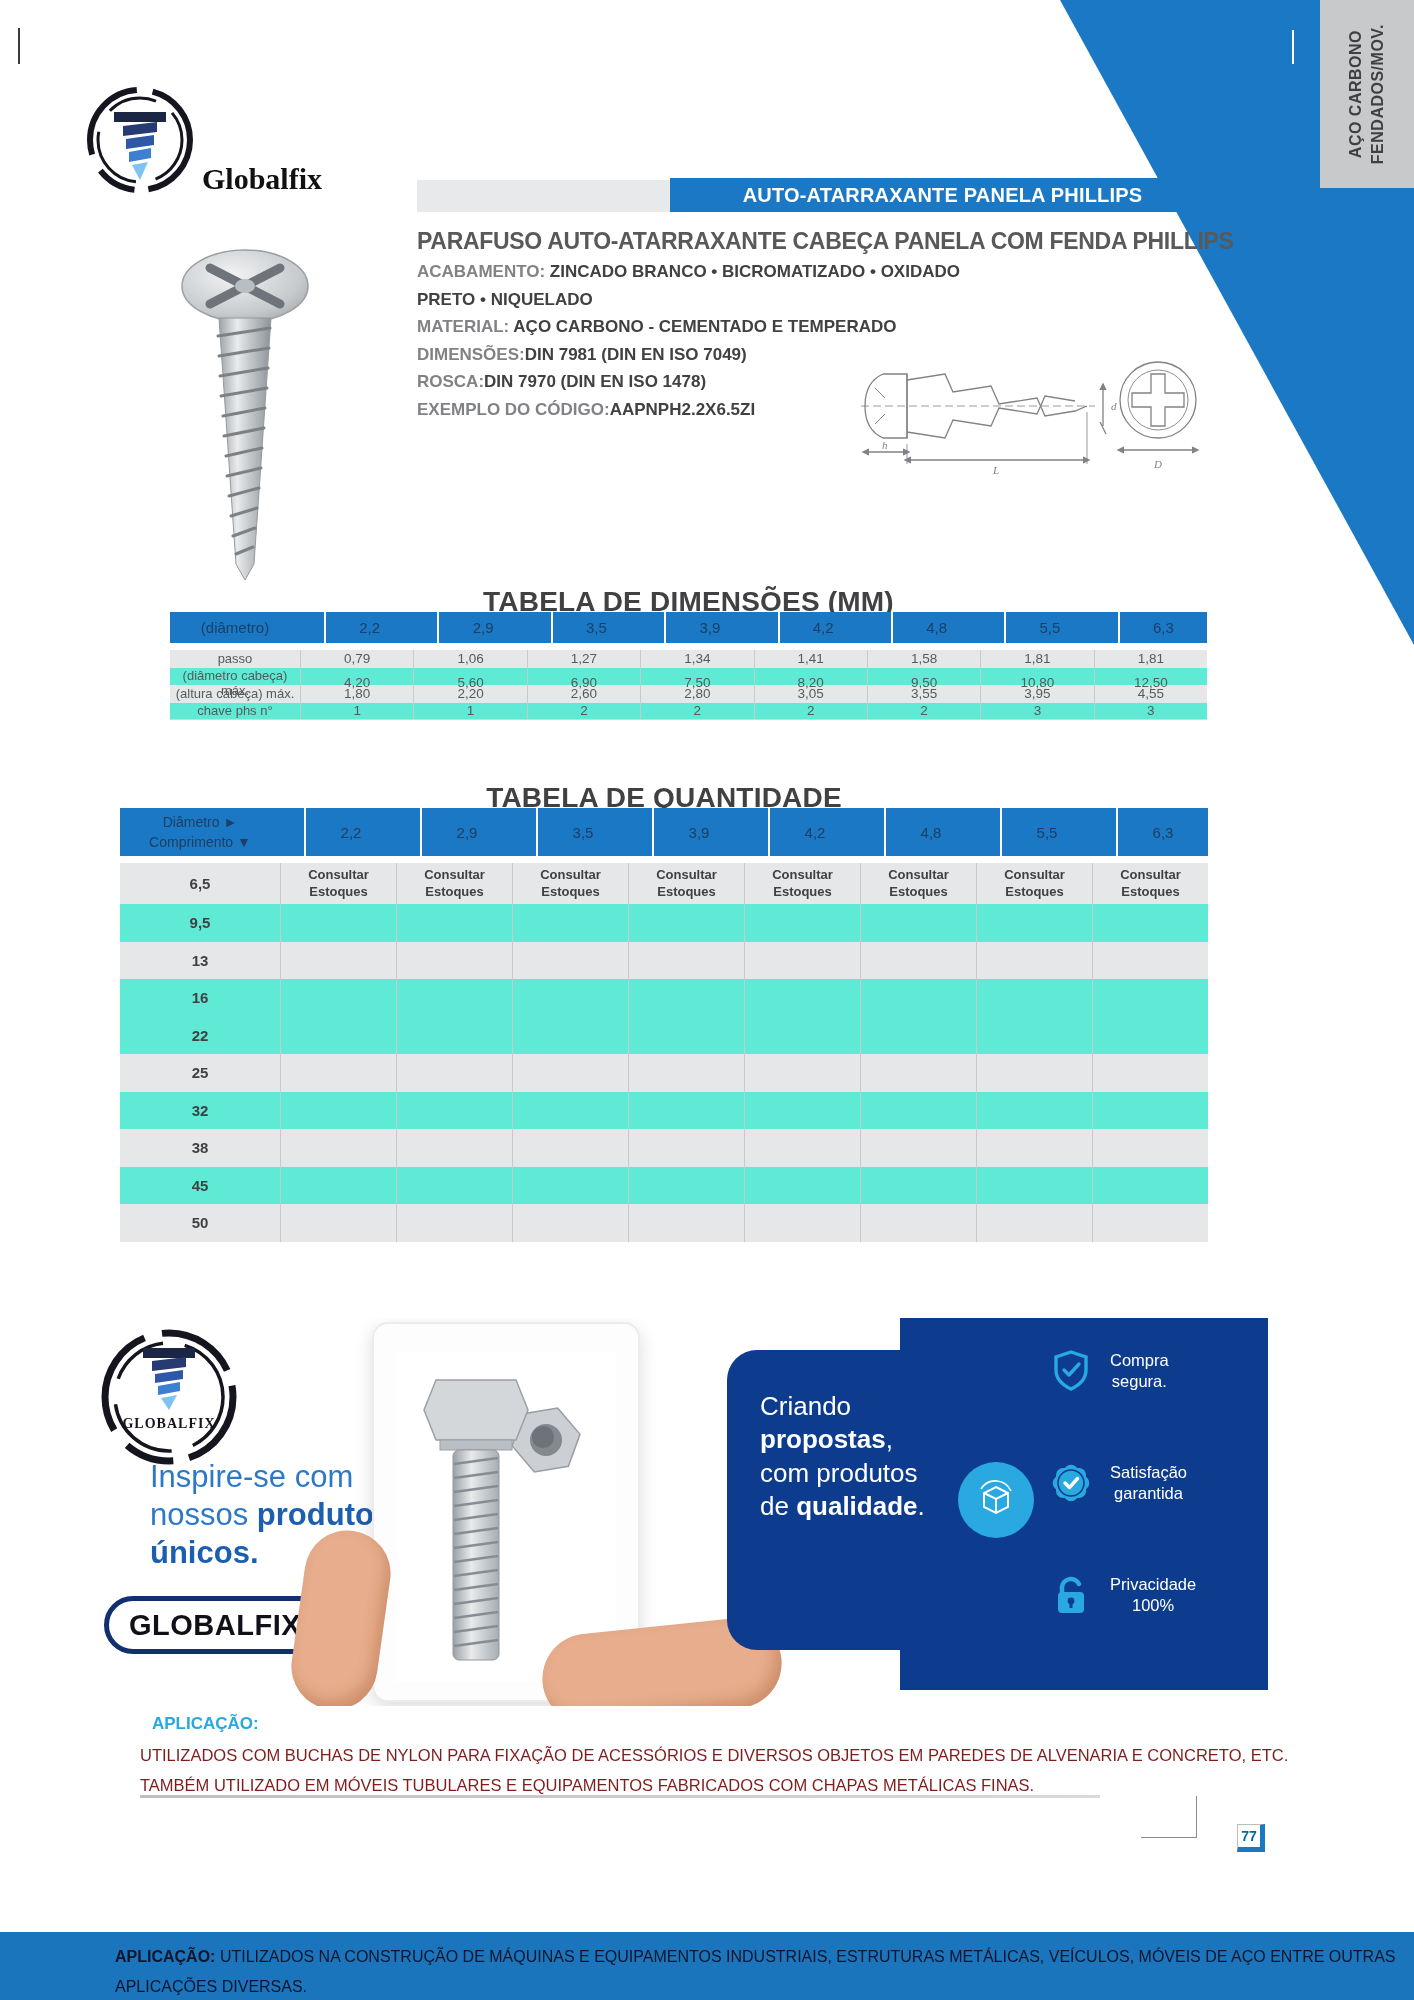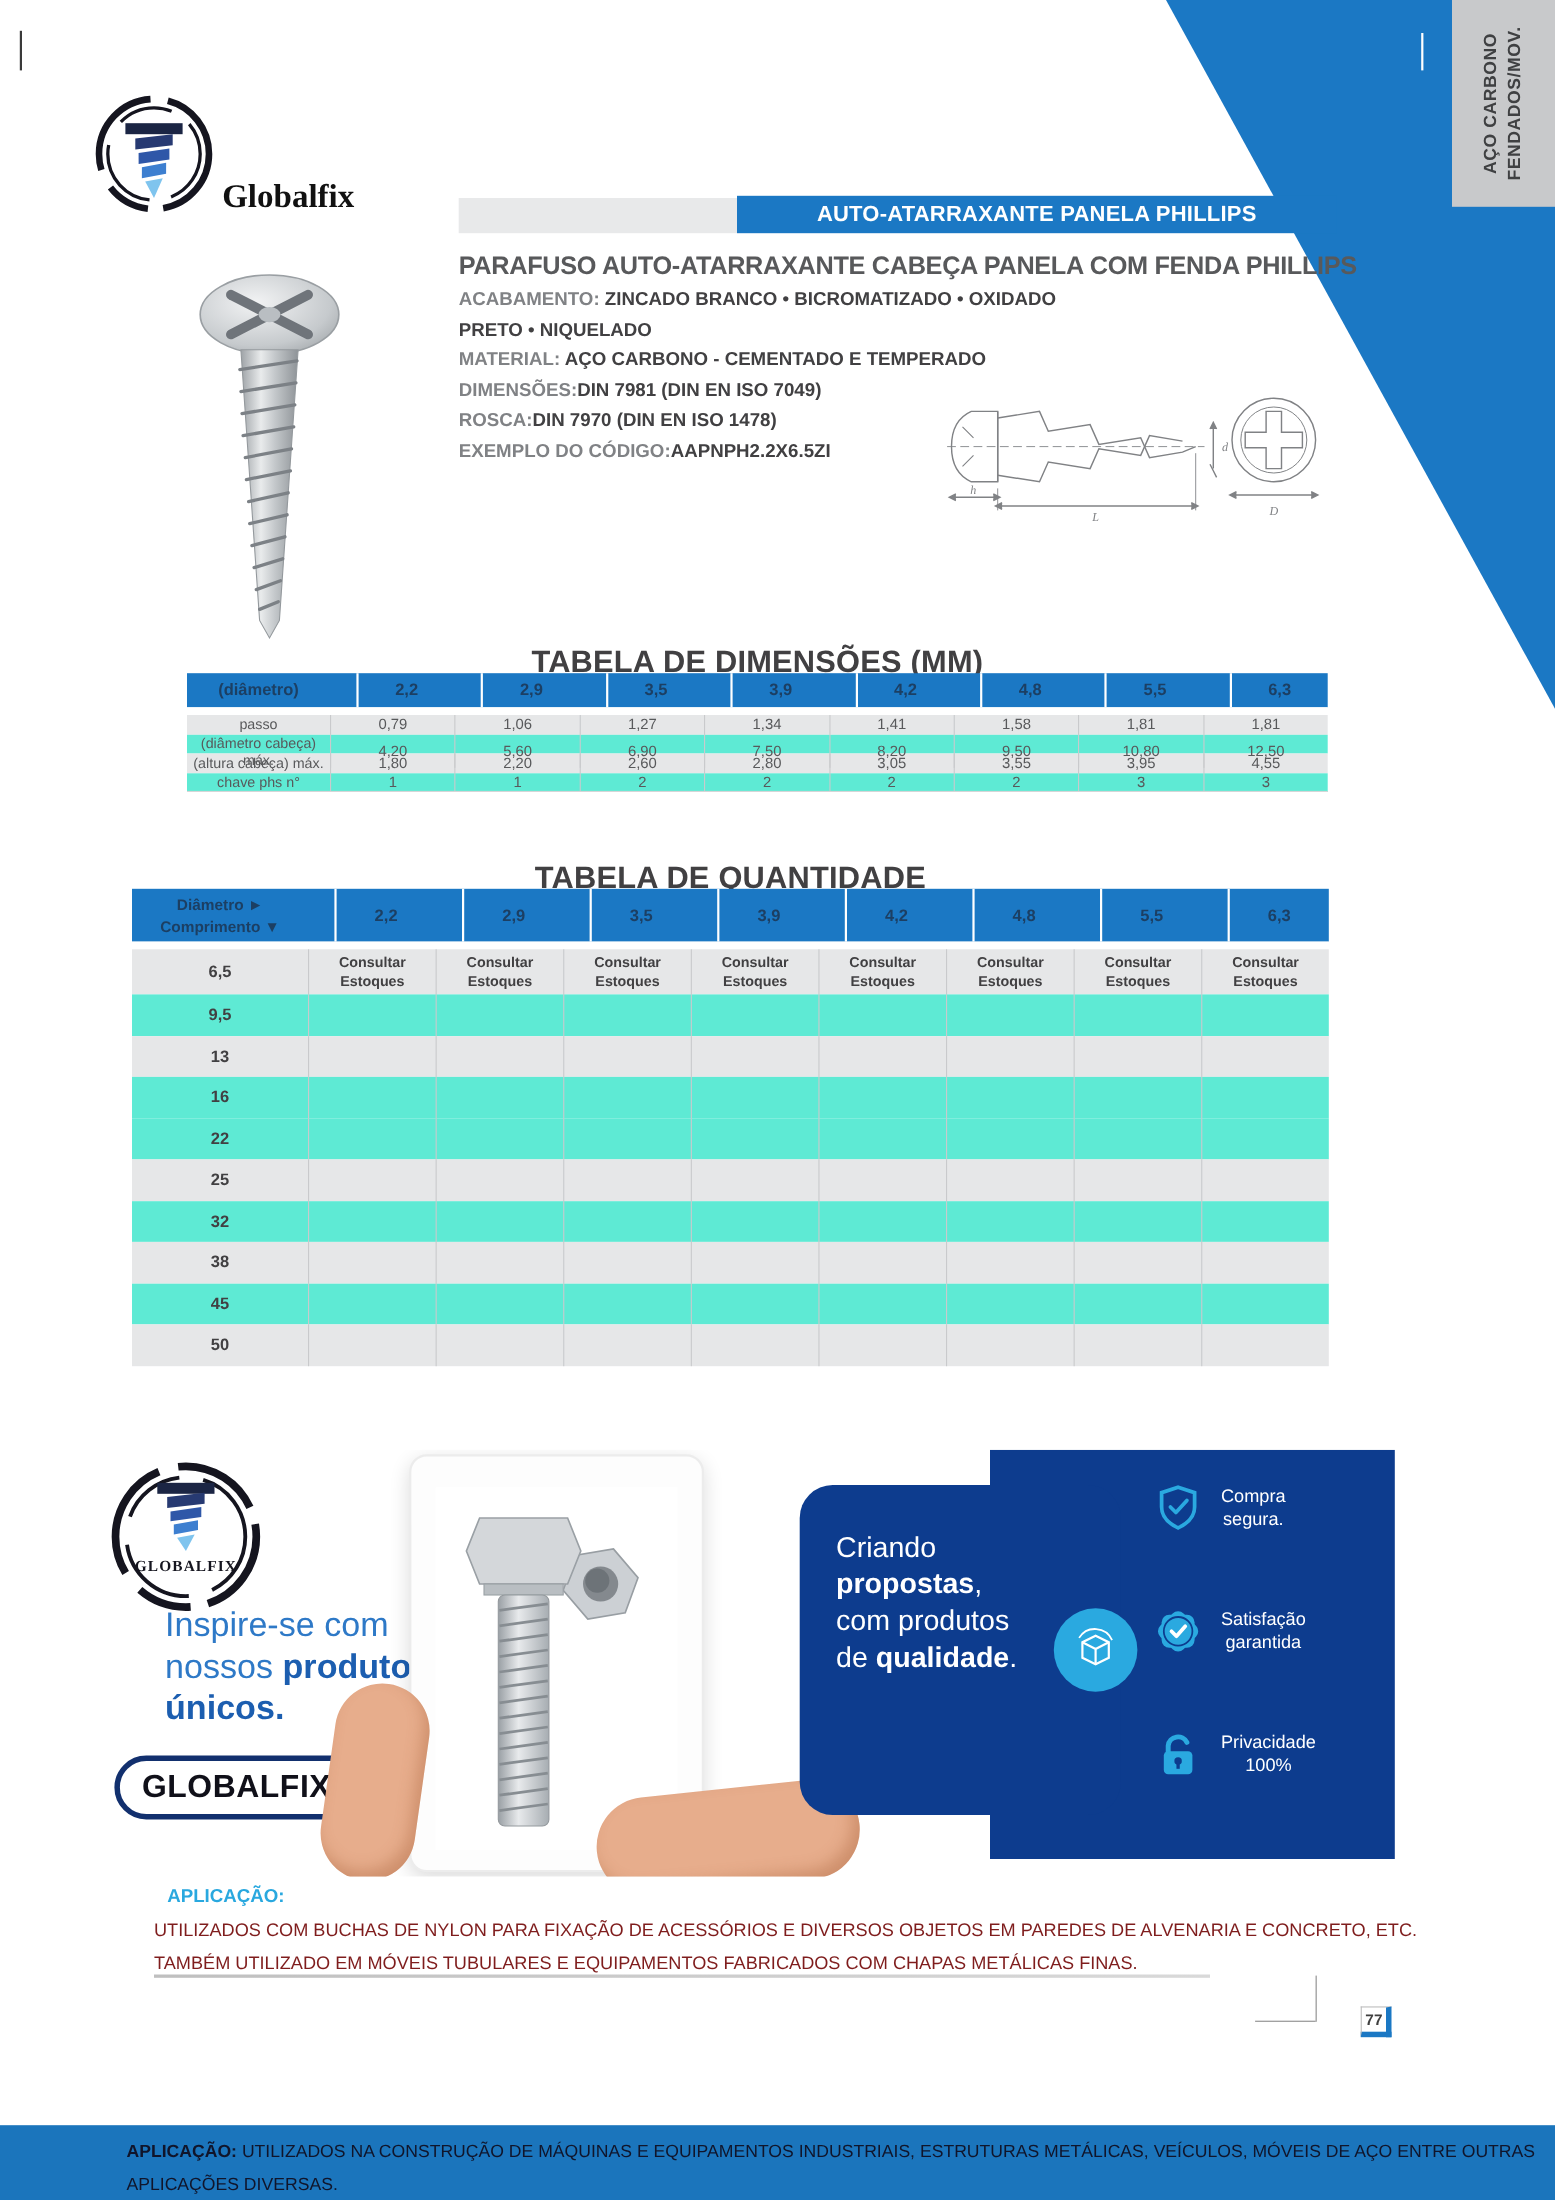--- a/index.html
+++ b/index.html
@@ -46,21 +46,21 @@
   .tbl-title{position:absolute; font-size:28px; font-weight:bold; color:var(--txt); letter-spacing:.2px;}
   #dim-title{left:170px; top:586px; width:1037px; text-align:center;}
   #qty-title{left:120px; top:782px; width:1088px; text-align:center;}
 
   .gtable{position:absolute;}
   #dim-table{left:170px; top:612px; width:1037px;}
   #qty-table{left:120px; top:808px; width:1088px;}
   .t-row{display:grid; align-items:center;}
   #dim-table .t-row{grid-template-columns:130px repeat(8,1fr);}
   #qty-table .t-row{grid-template-columns:160px repeat(8,1fr);}
-  .t-head{background:var(--blue); color:#1c3f63; font-weight:bold;gap:24px;}
+  .t-head{background:var(--blue); color:#1c3f63; font-weight:normal;gap:24px;}
   #dim-table .t-head{height:31px; font-size:15px;}
   #qty-table .t-head{height:48px; font-size:15px;}
   .t-head .cell{border-left:2px solid #fff; height:100%; display:flex; flex-direction:column; align-items:center; justify-content:center;}
   .t-head .cell:first-child{border-left:none;}
   .t-spacer{height:7px; background:#fff;}
   .t-body{background:#5eead4; color:var(--title);}
   .t-body.alt{background:var(--rowgray);}
   #dim-table .t-body{height:17.5px; font-size:13.5px;}
   #qty-table .t-body{height:37.5px; font-size:15px;}
   #qty-table .t-body.first{height:41px;}
@@ -102,21 +102,21 @@
   
   .app-label{position:absolute; left:152px; top:1714px; font-size:17px; font-weight:bold; color:#29a8df;}
   .app-lines{position:absolute; left:140px; top:1740px; width:1180px; font-size:16.5px; color:#7f1d1d; line-height:30px;}
   .app-divider{position:absolute; left:140px; top:1795px; width:960px; height:3px;
     background:linear-gradient(to right,#bfbfbf,#d9d9d9);}
 
   .crop-v{position:absolute; left:1196px; top:1796px; width:1px; height:42px; background:#8a8a8a;}
   .crop-h{position:absolute; left:1141px; top:1837px; width:55px; height:1px; background:#8a8a8a;}
   .page-badge{position:absolute; left:1237px; top:1824px; width:28px; height:28px; background:#fff;
     border:1px solid #bdbdbd; border-right:5px solid var(--blue); border-bottom:5px solid var(--blue);
-    display:flex; align-items:center; justify-content:center; font-size:14px; font-weight:bold; color:#404040;}
+    display:flex; align-items:center; justify-content:center; font-size:14px; font-weight:bold; color:#0369a1;}
 
   
   .footer{position:absolute; left:0; top:1932px; width:1414px; height:68px; background:#1b75bc;}
   .footer-text{position:absolute; left:115px; top:10px; width:1285px; font-size:16px; line-height:30px; color:#10152b;}
   .footer-text .b{font-weight:bold;}
 </style>
 </head>
 <body>
 
 <div class="page">

